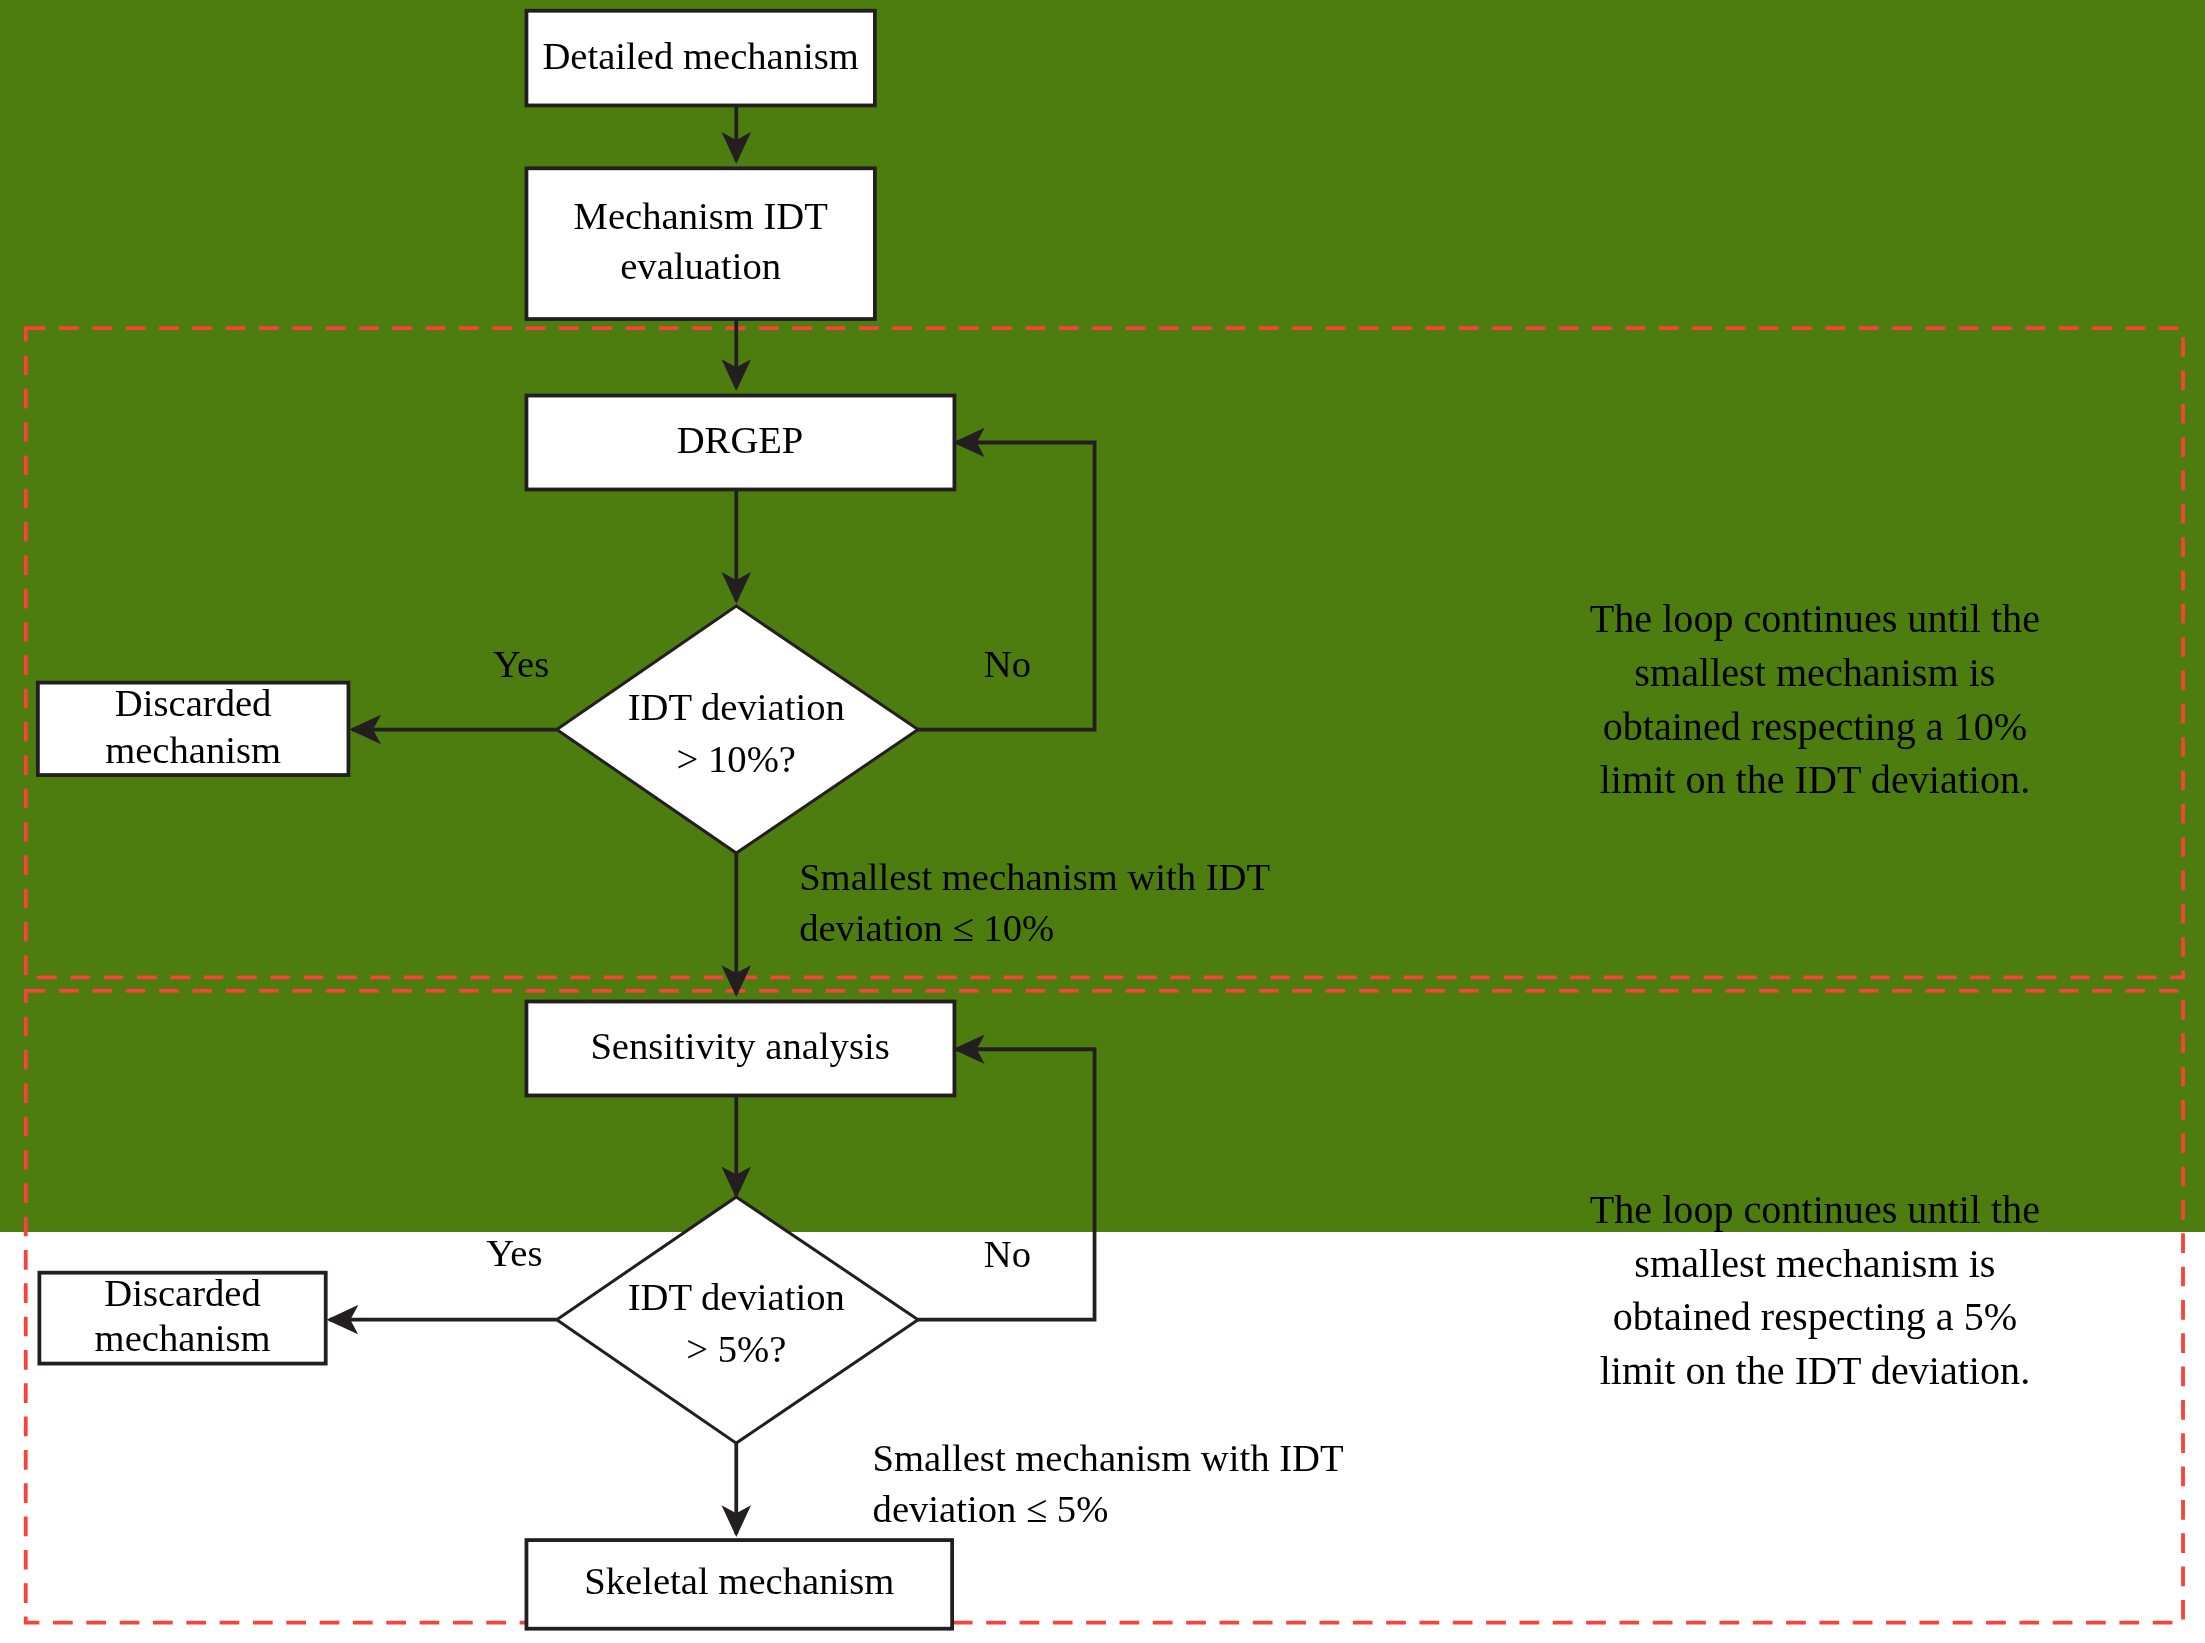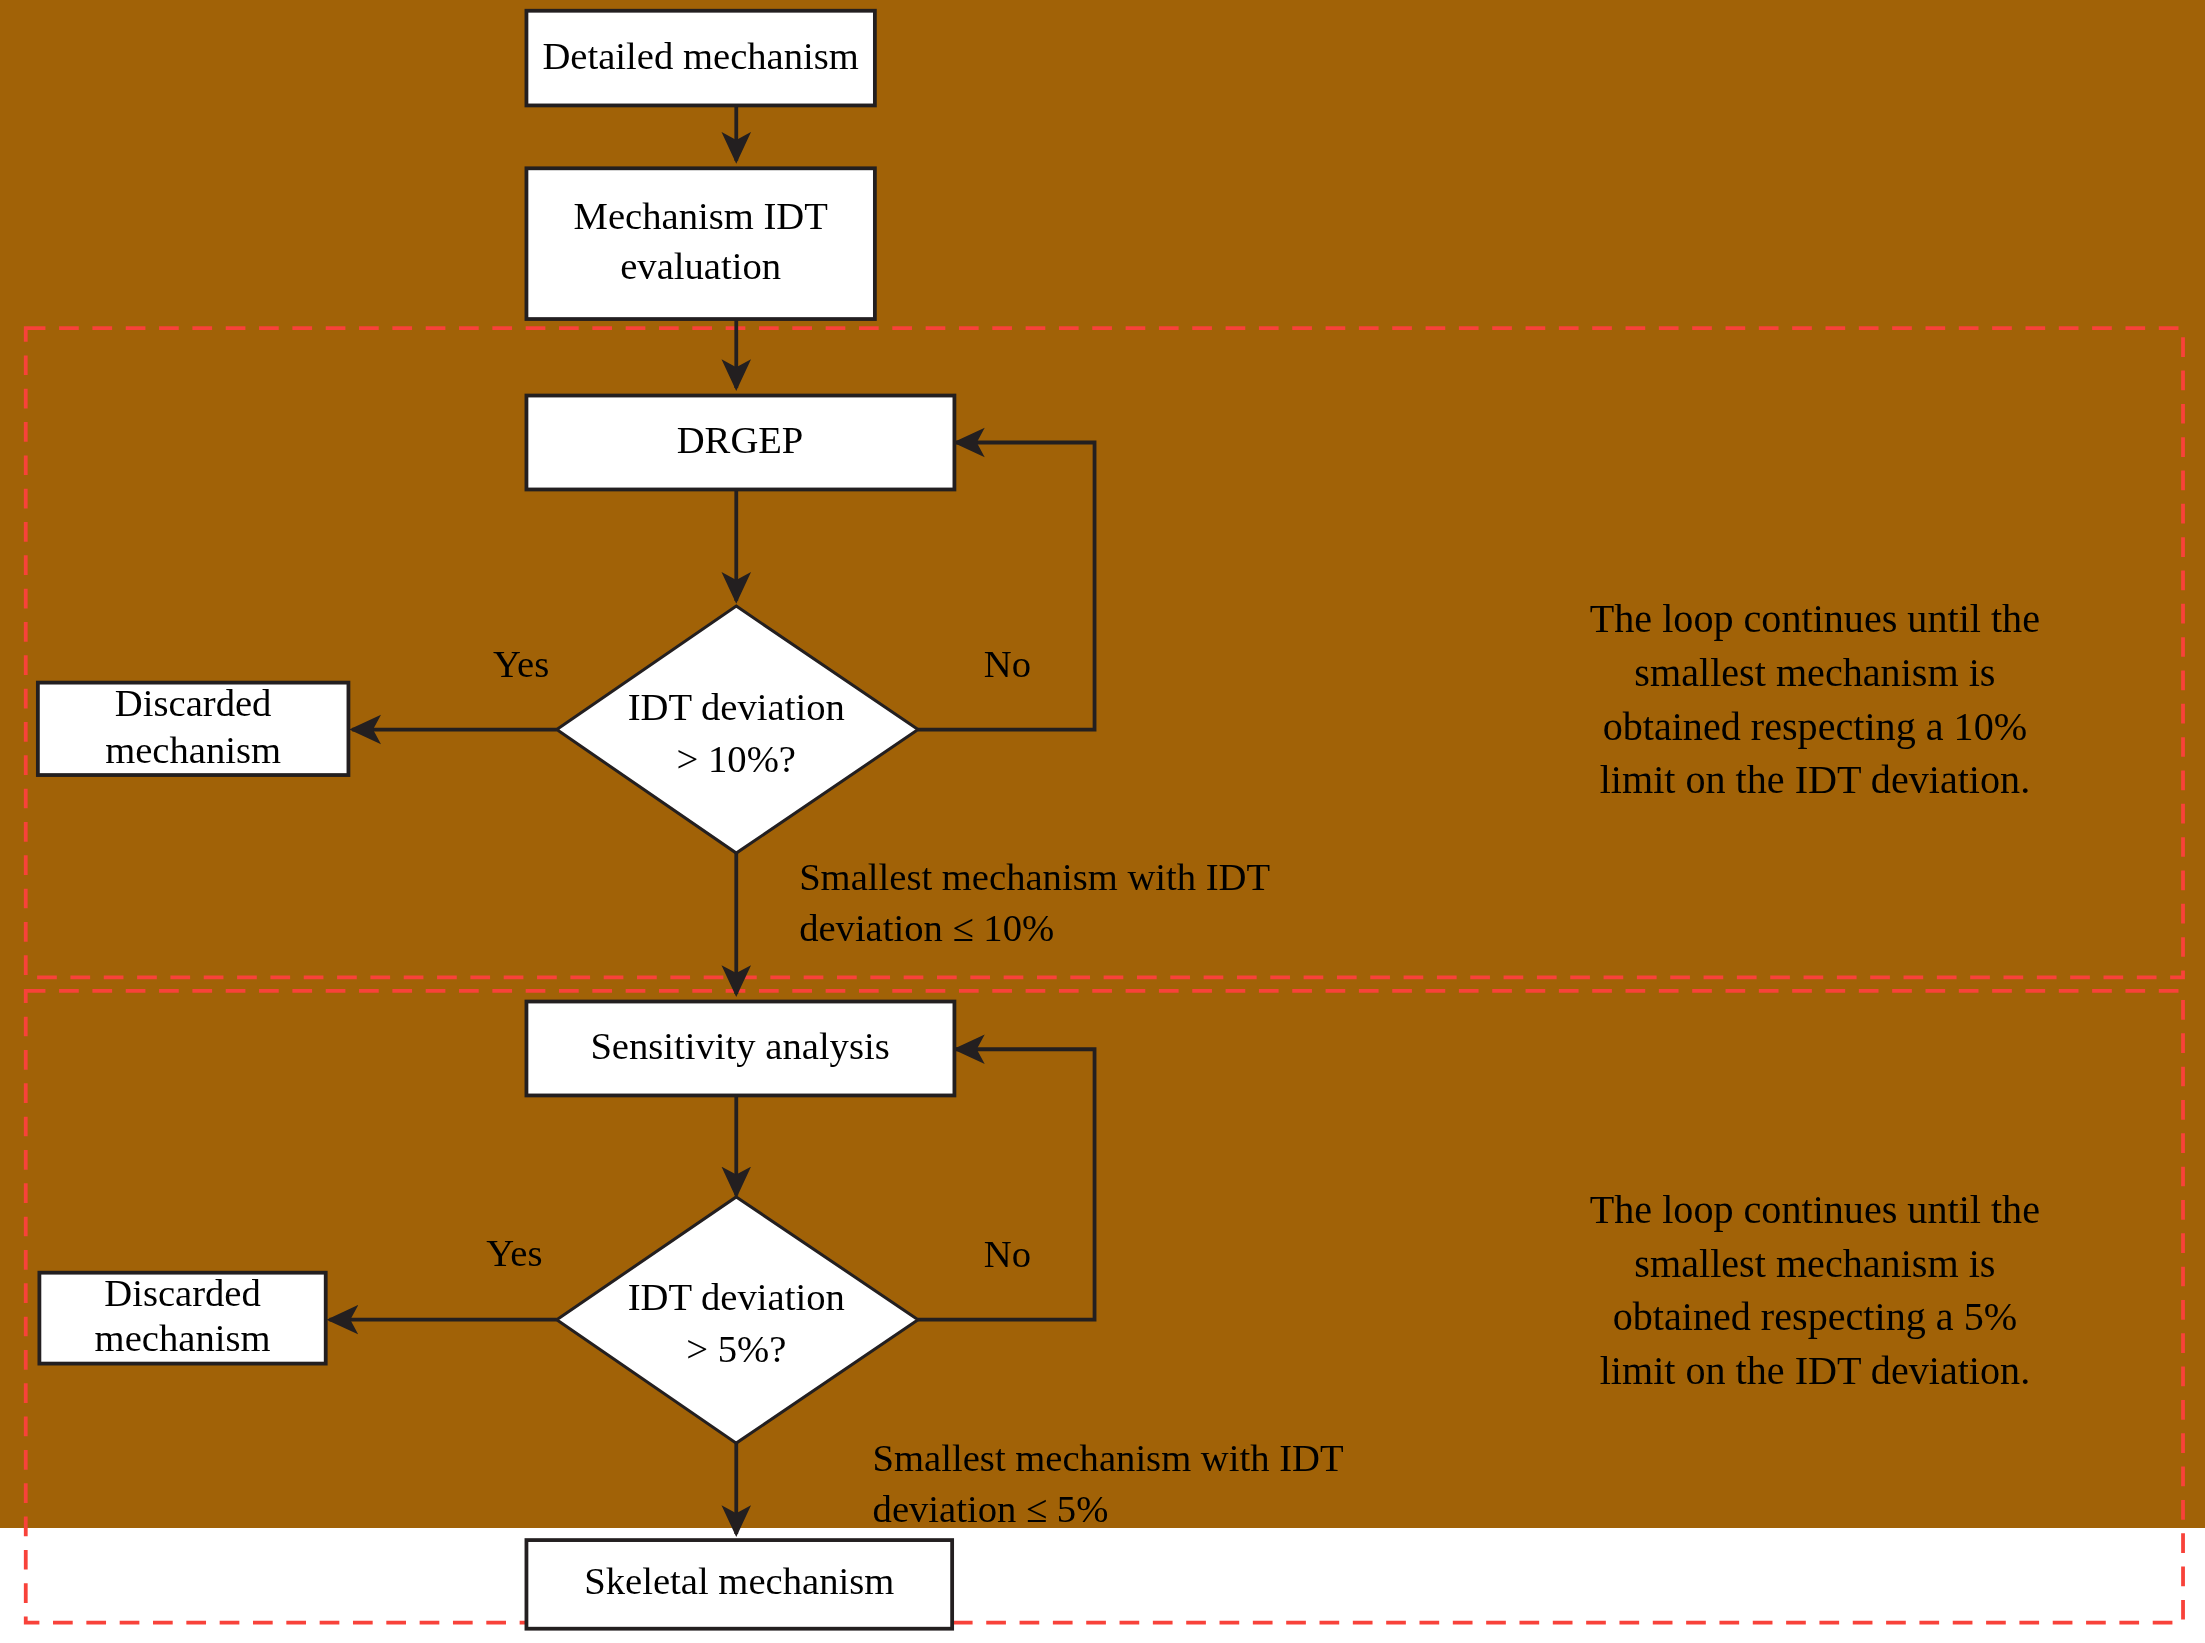--- a/index.html
+++ b/index.html
@@ -9,22 +9,22 @@
   }
   body {
     width: 2205px;
     height: 1644px;
     font-family: "Liberation Serif", "DejaVu Serif", serif;
     overflow: hidden;
   }
   #flow-root {
     position: relative;
     width: 2205px;
-    height: 1528px;
-    background: #a16207;
+    height: 1232px;
+    background: #4d7c0f;
   }
   svg.flow-canvas {
     position: absolute;
     top: 0;
     left: 0;
     width: 2205px;
     height: 1644px;
   }
   .node-box {
     fill: #ffffff;

